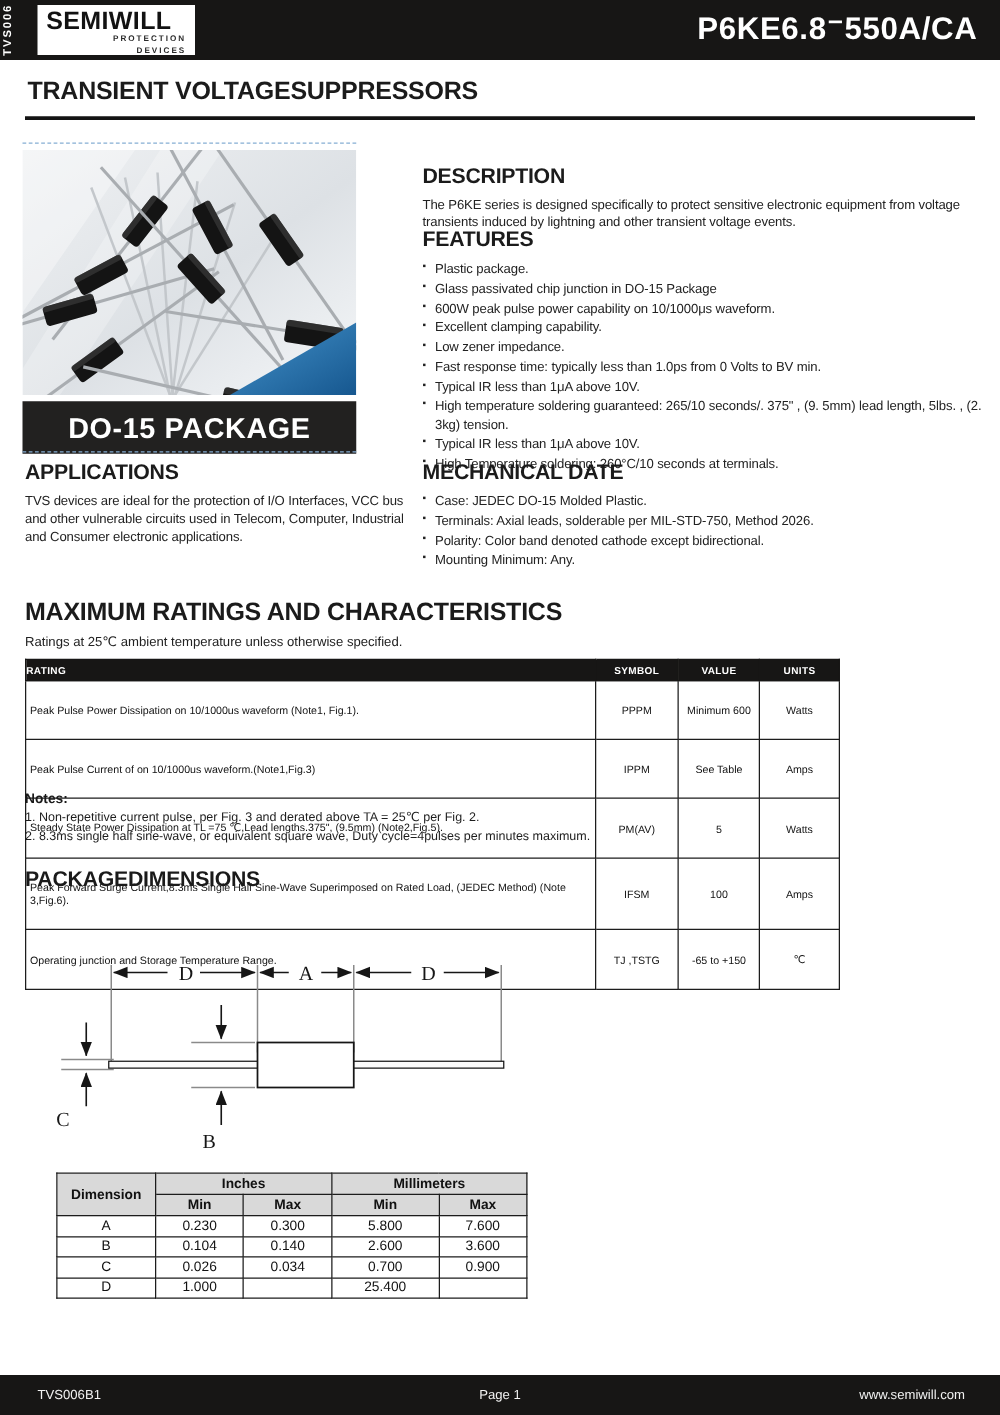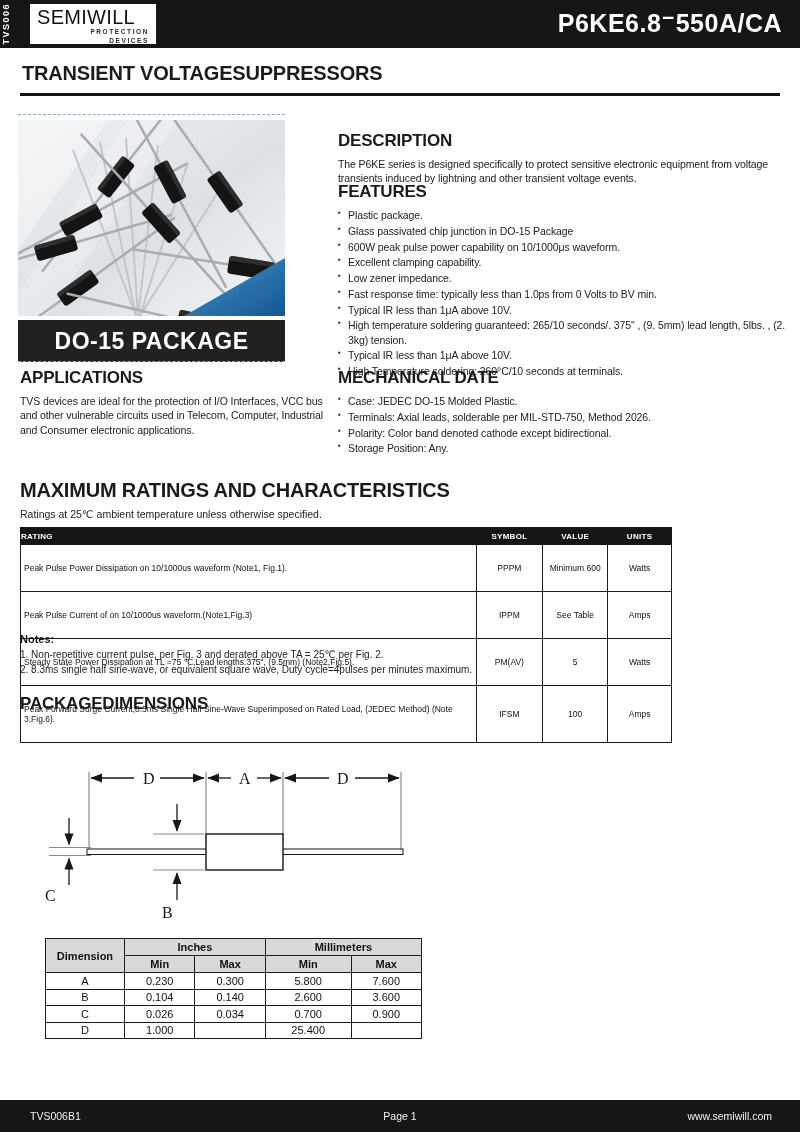--- a/index.html
+++ b/index.html
@@ -12,21 +12,21 @@
   
   .header-bar { position:absolute; left:0; top:0; width:800px; height:48px; background:#171615; }
   .vert-code {
     position:absolute; left:1px; top:3px; color:#fff; font-size:9px; font-weight:bold;
     letter-spacing:1.5px; writing-mode:vertical-rl; transform:rotate(180deg);
   }
   .logo-box {
     position:absolute; left:30px; top:4px; width:126px; height:40px; background:#fff;
     padding:3px 7px 0 7px;
   }
-  .logo-brand { font-size:20px; font-weight:normal; letter-spacing:0.3px; color:#121212; line-height:1.05; }
+  .logo-brand { font-size:20px; font-weight:bold; letter-spacing:0.3px; color:#121212; line-height:1.05; }
   .logo-sub { text-align:right; font-size:6.5px; font-weight:bold; color:#2a2a2a; letter-spacing:1.6px; line-height:1.35; }
   .part-number { position:absolute; right:18px; top:9px; color:#fff; font-size:25px; font-weight:bold; letter-spacing:0.5px; }
   .pn-sep { position:relative; top:-0.38em; padding:0 1px; font-size:0.85em; }
   
   .doc-title { position:absolute; left:22px; top:62px; font-size:20px; font-weight:bold; letter-spacing:-0.2px; color:#1b1b1b; }
   .title-rule { position:absolute; left:20px; top:93px; width:760px; height:3px; background:#141414; }
   
   .anchor-dash { position:absolute; border-top:1px dashed #85aed4; width:267px; left:18px; }
   .photo-block { position:absolute; left:18px; top:120px; width:267px; }
   .photo-caption {
@@ -212,21 +212,21 @@
   <div class="body-txt">TVS devices are ideal for the protection of I/O Interfaces, VCC bus and other vulnerable circuits used in Telecom, Computer, Industrial and Consumer electronic applications.</div>
 </div>
 
 <div class="mech-block">
   <div class="sec-h">MECHANICAL DATE</div>
   <ul class="bullets">
 
   <li>Case: JEDEC DO-15 Molded Plastic.</li>
       <li>Terminals: Axial leads, solderable per MIL-STD-750, Method 2026.</li>
       <li>Polarity: Color band denoted cathode except bidirectional.</li>
-      <li>Storage Position: Any.</li>
+      <li>Mounting Minimum: Any.</li>
     </ul>
 </div>
 
 <div class="ratings-block">
   <div class="sec-h" style="font-size:20px;">MAXIMUM RATINGS AND CHARACTERISTICS</div>
   <div class="ratings-sub">Ratings at 25℃ ambient temperature unless otherwise specified.</div>
   <table class="ratings">
     <thead>
       <tr>
         <th class="c-rating">RATING</th>
@@ -258,20 +258,26 @@
           <td class="c-units">Watts</td>
         </tr>
 
         <tr>
           <td class="c-rating">Peak Forward Surge Current,8.3ms Single Half Sine-Wave Superimposed on Rated Load, (JEDEC Method) (Note 3,Fig.6).</td>
           <td class="c-symbol">IFSM</td>
           <td class="c-value">100</td>
           <td class="c-units">Amps</td>
         </tr>
 
+        <tr>
+          <td class="c-rating">Operating junction and Storage Temperature Range.</td>
+          <td class="c-symbol">TJ ,TSTG</td>
+          <td class="c-value">-65 to +150</td>
+          <td class="c-units">℃</td>
+        </tr>
       </tbody>
   </table>
 </div>
 
 <div class="notes-block">
   <div class="notes-h">Notes:</div>
   <ul>
 
   <li>1. Non-repetitive current pulse, per Fig. 3 and derated above TA = 25℃ per Fig. 2.</li>
       <li>2. 8.3ms single half sine-wave, or equivalent square wave, Duty cycle=4pulses per minutes maximum.</li>

